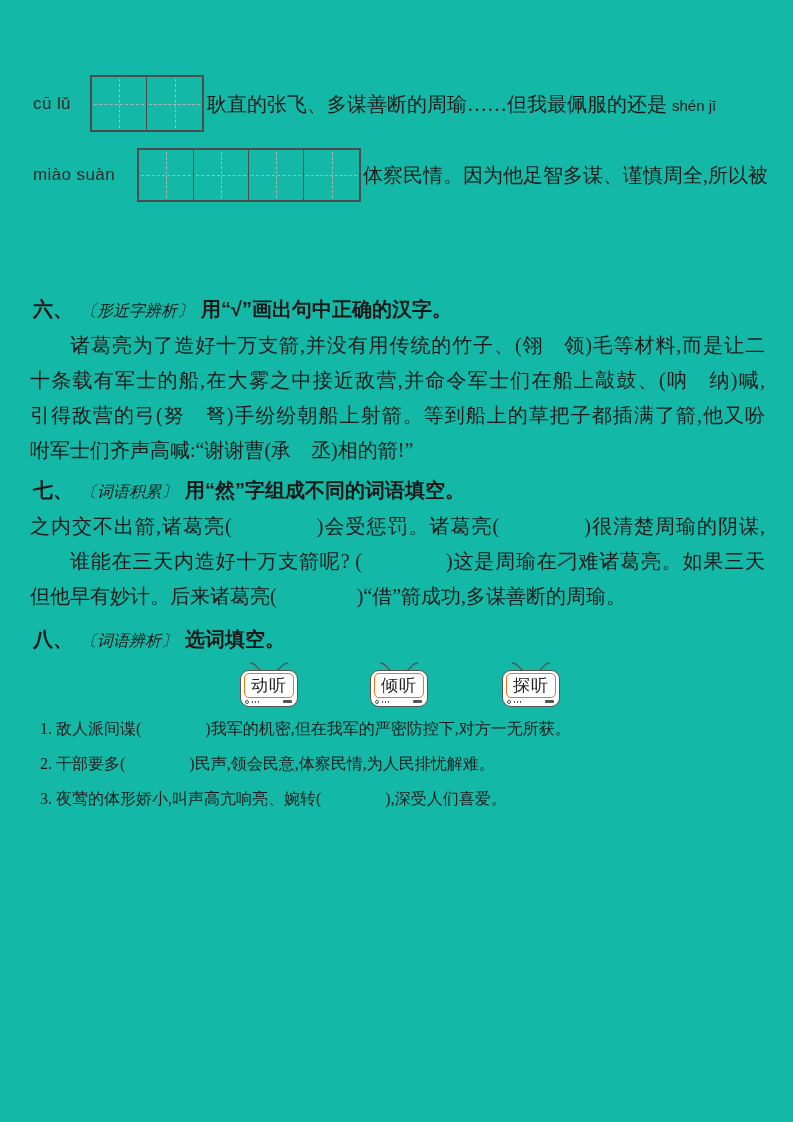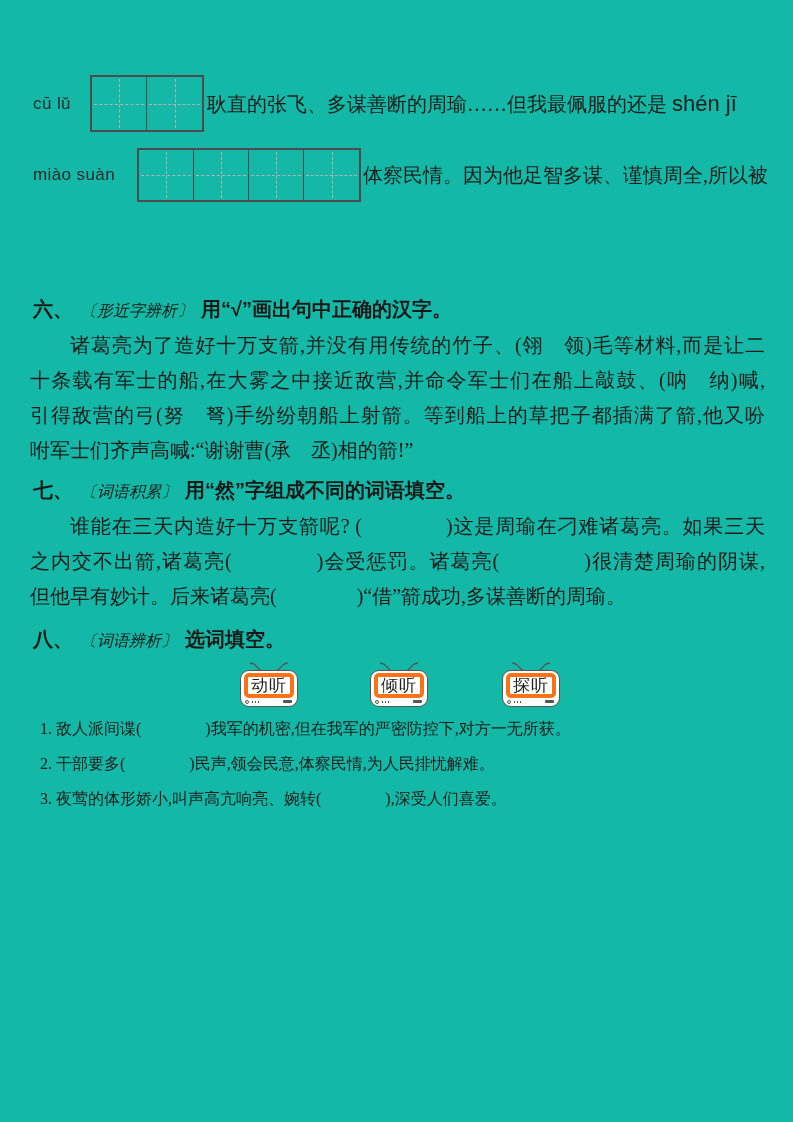--- a/index.html
+++ b/index.html
@@ -32,21 +32,21 @@
   .cell:last-child { border-right: none; }
   .cell::before { content: ""; position: absolute; left: 50%; top: 2px; bottom: 2px; border-left: 1px dashed #b3b3b3; }
   .cell::after  { content: ""; position: absolute; top: 50%; left: 2px; right: 2px; border-top: 1px dashed #b3b3b3; }
   .intro-after {
     position: absolute; top: 50%; transform: translateY(-50%);
     font-size: 20px; white-space: nowrap;
   }
   .row1 .intro-after { left: 207px; }
   .row2 .intro-after { left: 363px; }
   .row3 .intro-after { left: 453px; }
-  .pinyin-inline { font-family: "Liberation Sans", "DejaVu Sans", sans-serif; font-size: 22px; }
+  .pinyin-inline { font-family: "Liberation Sans", "DejaVu Sans", sans-serif; font-size: 15px; }
 
   
   .sec-header {
     position: absolute; left: 33px; white-space: nowrap;
     font-family: "Liberation Sans", "DejaVu Sans", sans-serif;
     font-weight: 700; font-size: 20px; color: #181818;
   }
   .sec6-header { top: 296px; }
   .sec7-header { top: 477px; }
   .sec8-header { top: 626px; }
@@ -69,21 +69,21 @@
   .item2 { top: 754px; }
   .item3 { top: 789px; }
 
   
   .tv { position: absolute; top: 661px; width: 58px; height: 46px; }
   .tv1 { left: 240px; } .tv2 { left: 370px; } .tv3 { left: 502px; }
   .tv-antenna { position: absolute; top: 0; left: 0; }
   .tv-body { position: absolute; left: 0; right: 0; top: 9px; bottom: 0; border: 1.5px solid #555; border-radius: 9px; background: #fff; }
   .tv-screen {
     position: absolute; left: 3px; right: 3px; top: 2px; bottom: 8px;
-    border: 4px solid #f97316; border-radius: 5px;
+    border: 1px solid #f97316; border-radius: 5px;
     display: flex; align-items: center; justify-content: center;
     font-size: 17px; letter-spacing: 1px; color: #222; white-space: nowrap;
   }
   .tv-knob { position: absolute; left: 4px; bottom: 2px; width: 4px; height: 4px; border: 1px solid #555; border-radius: 50%; }
   .tv-dots { position: absolute; left: 11px; bottom: 3px; width: 9px; height: 2px;
              background: repeating-linear-gradient(90deg, #555 0 1px, transparent 1px 3px); }
   .tv-slot { position: absolute; right: 5px; bottom: 3px; width: 9px; height: 3px; background: #555; border-radius: 1px; }
 </style>
 </head>
 <body>
@@ -118,22 +118,22 @@
     <span class="line just indent">诸葛亮为了造好十万支箭,并没有用传统的竹子、(翎　领)毛等材料,而是让二</span>
     <span class="line just">十条载有军士的船,在大雾之中接近敌营,并命令军士们在船上敲鼓、(呐　纳)喊,</span>
     <span class="line just">引得敌营的弓(努　弩)手纷纷朝船上射箭。等到船上的草把子都插满了箭,他又吩</span>
     <span class="line">咐军士们齐声高喊:“谢谢曹(承　丞)相的箭!”</span>
   </div>
 
   <div class="sec-header sec7-header">
     <span>七、</span><span class="sec-tag">〔词语积累〕</span><span>用“然”字组成不同的词语填空。</span>
   </div>
   <div class="para sec7-body">
+    <span class="line just">之内交不出箭,诸葛亮(　　　　)会受惩罚。诸葛亮(　　　　)很清楚周瑜的阴谋,</span>
     <span class="line just indent">谁能在三天内造好十万支箭呢? (　　　　)这是周瑜在刁难诸葛亮。如果三天</span>
-    <span class="line just">之内交不出箭,诸葛亮(　　　　)会受惩罚。诸葛亮(　　　　)很清楚周瑜的阴谋,</span>
     <span class="line">但他早有妙计。后来诸葛亮(　　　　)“借”箭成功,多谋善断的周瑜。</span>
   </div>
 
   <div class="sec-header sec8-header">
     <span>八、</span><span class="sec-tag">〔词语辨析〕</span><span>选词填空。</span>
   </div>
 
   <div class="tv tv1">
     <svg class="tv-antenna" width="58" height="11" viewBox="0 0 58 11">
         <path d="M22 11 L14 3 M14 3 l-4 -1 M36 11 L44 3 M44 3 l4 -1" stroke="#555" stroke-width="1.3" fill="none"></path>

